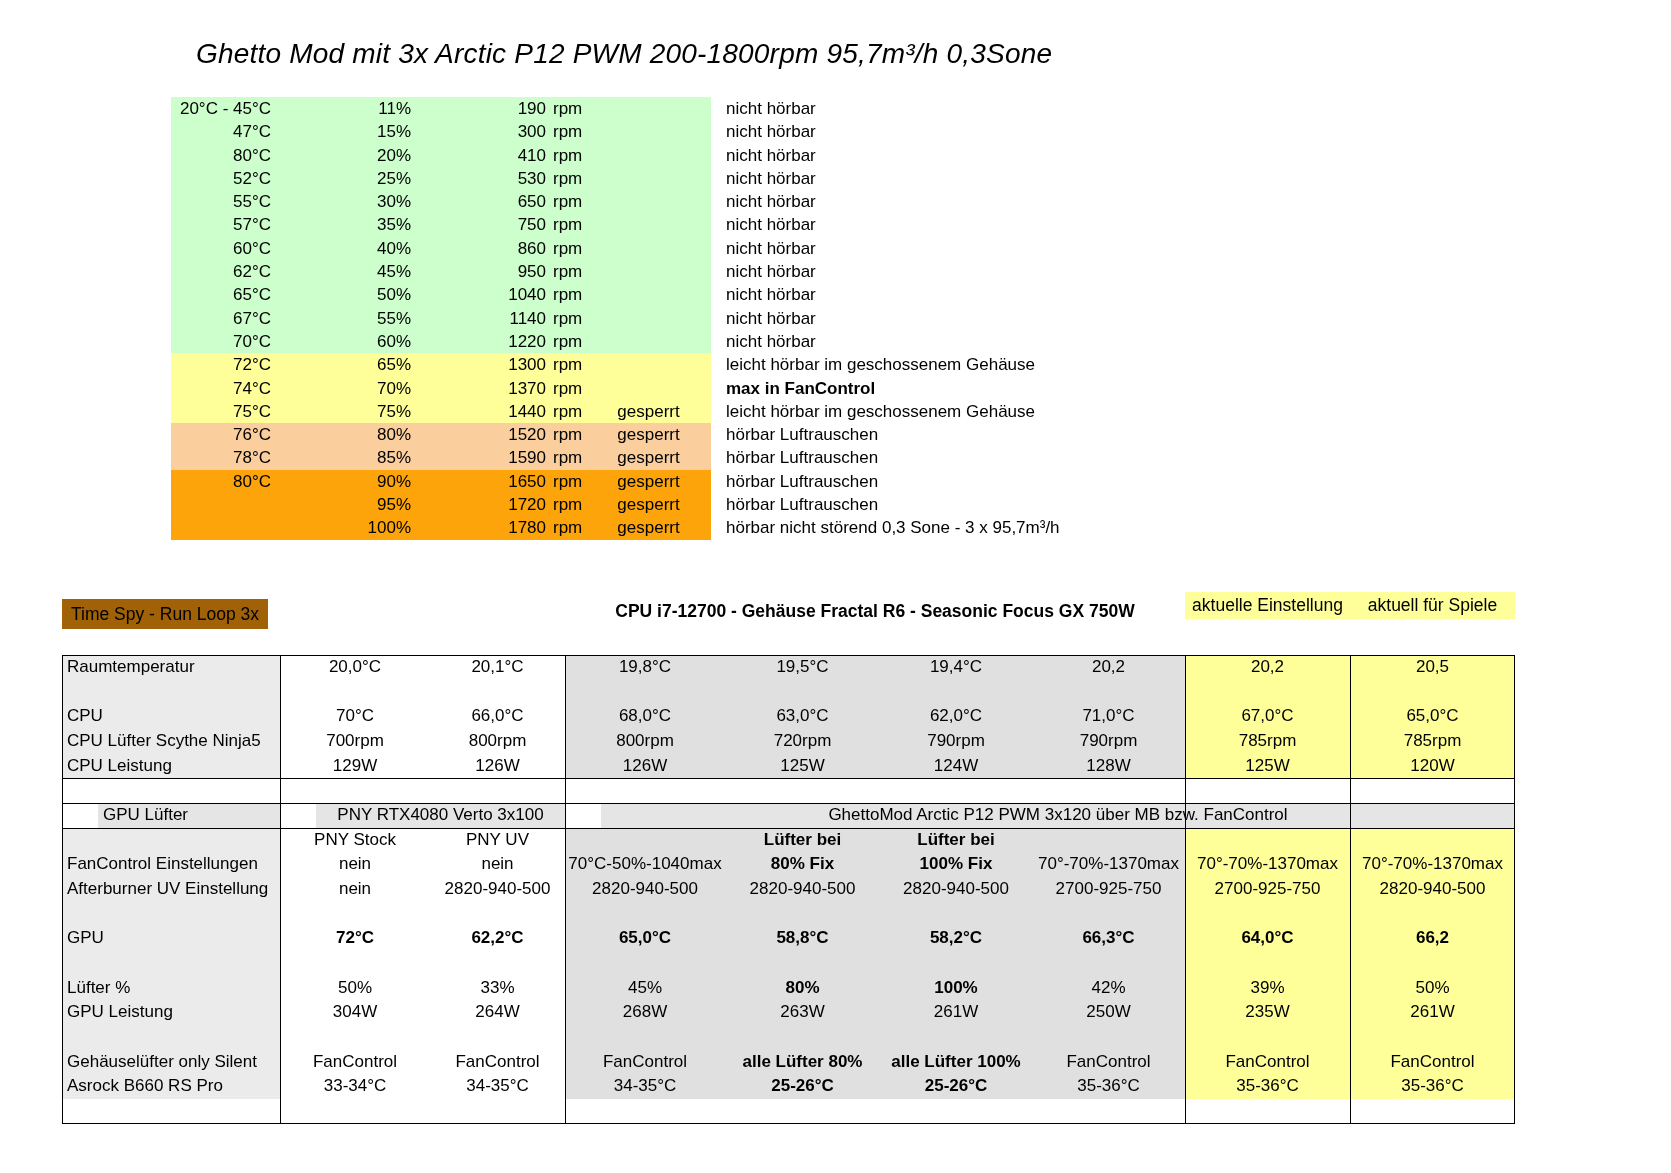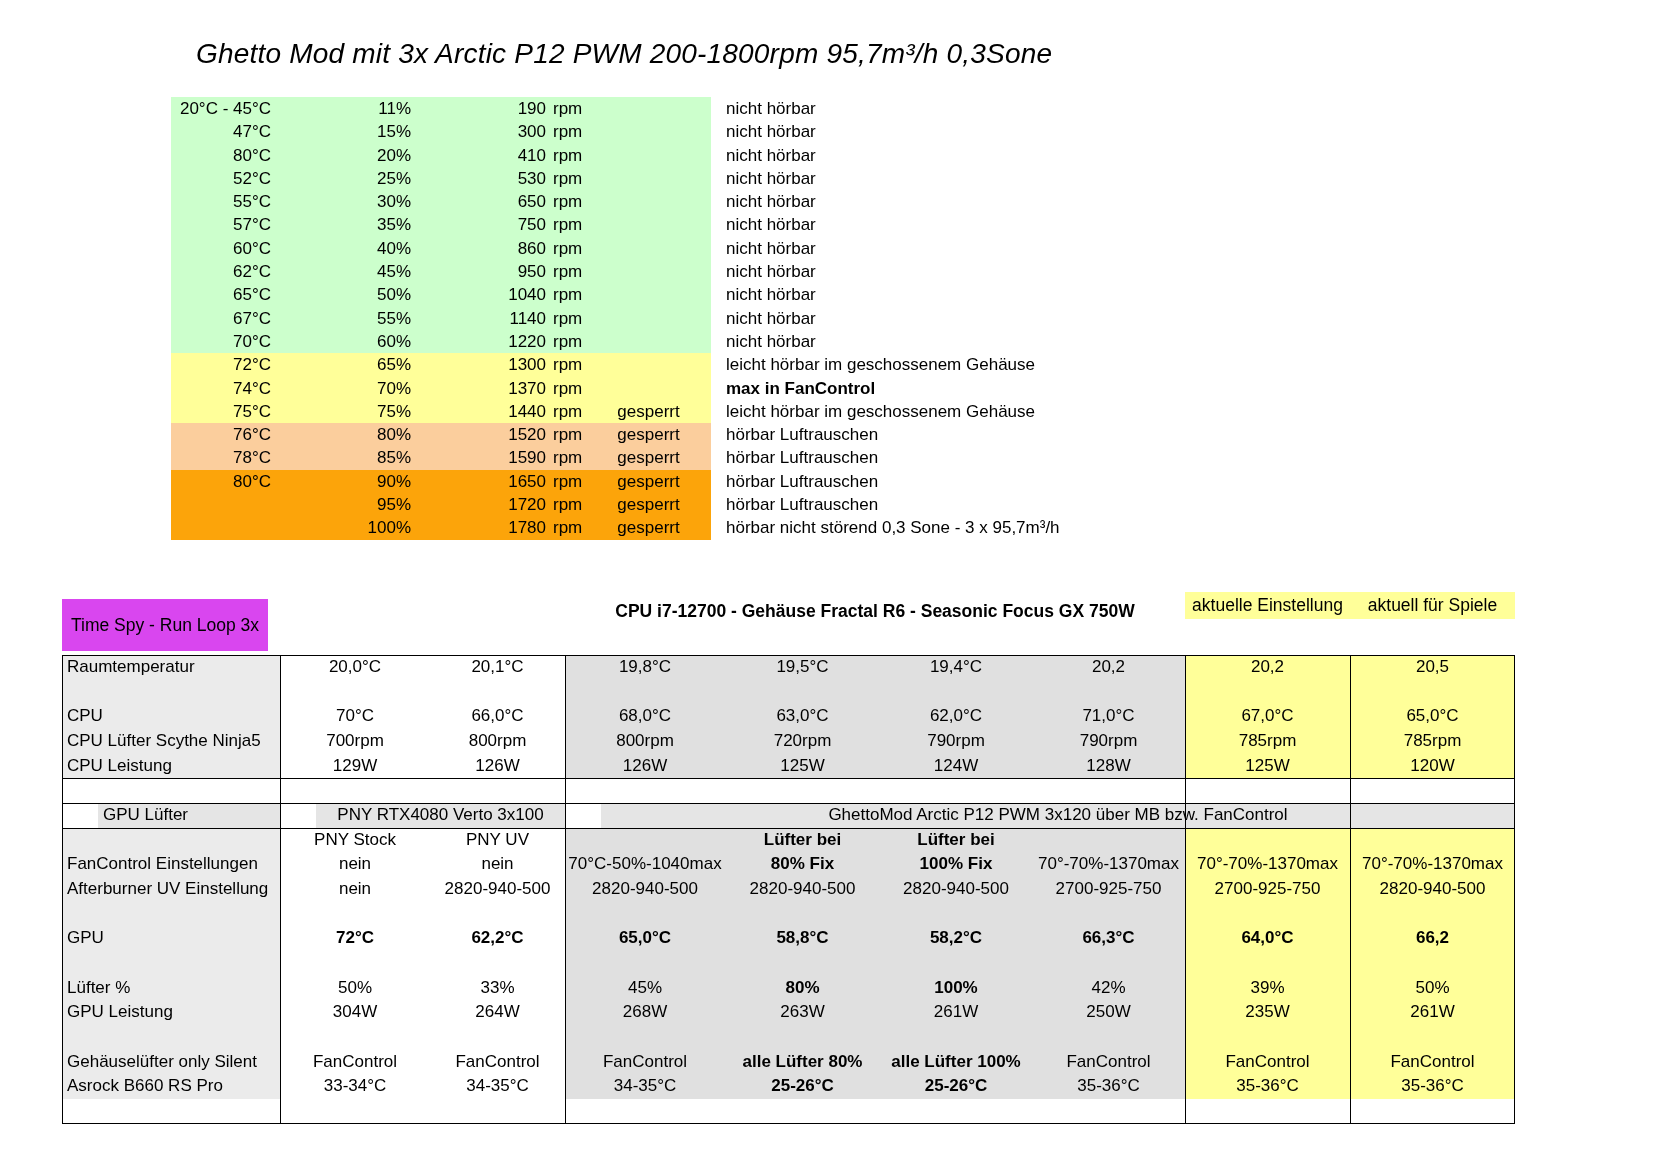--- a/index.html
+++ b/index.html
@@ -27,21 +27,21 @@
   .fc-row.orange-light{background:#fbce9d;}
   .fc-row.orange{background:#fca40a;}
   .fc-temp,.fc-pct,.fc-rpmv{text-align:right;}
   .fc-unit{text-align:left;padding-left:7px;}
   .fc-lock{text-align:center;}
   .fc-note{position:absolute;left:555px;top:0;white-space:nowrap;}
 
   
   #timespy-label{
     position:absolute;left:62px;top:599px;height:28px;line-height:28px;
-    background:#d946ef;padding:12px 9px;font-size:17.5px;white-space:nowrap;
+    background:#a16207;padding:1px 9px;font-size:17.5px;white-space:nowrap;
   }
   #system-label{
     position:absolute;left:595px;top:601px;width:560px;text-align:center;
     font-size:17.5px;font-weight:bold;white-space:nowrap;
   }
   #bench-date{position:absolute;left:1233px;top:602px;font-size:16.5px;}
   #col-header{
     position:absolute;left:1185px;top:592px;width:330px;height:27px;
     display:grid;grid-template-columns:165px 165px;background:#ffff99;
     font-size:17.5px;line-height:27px;

